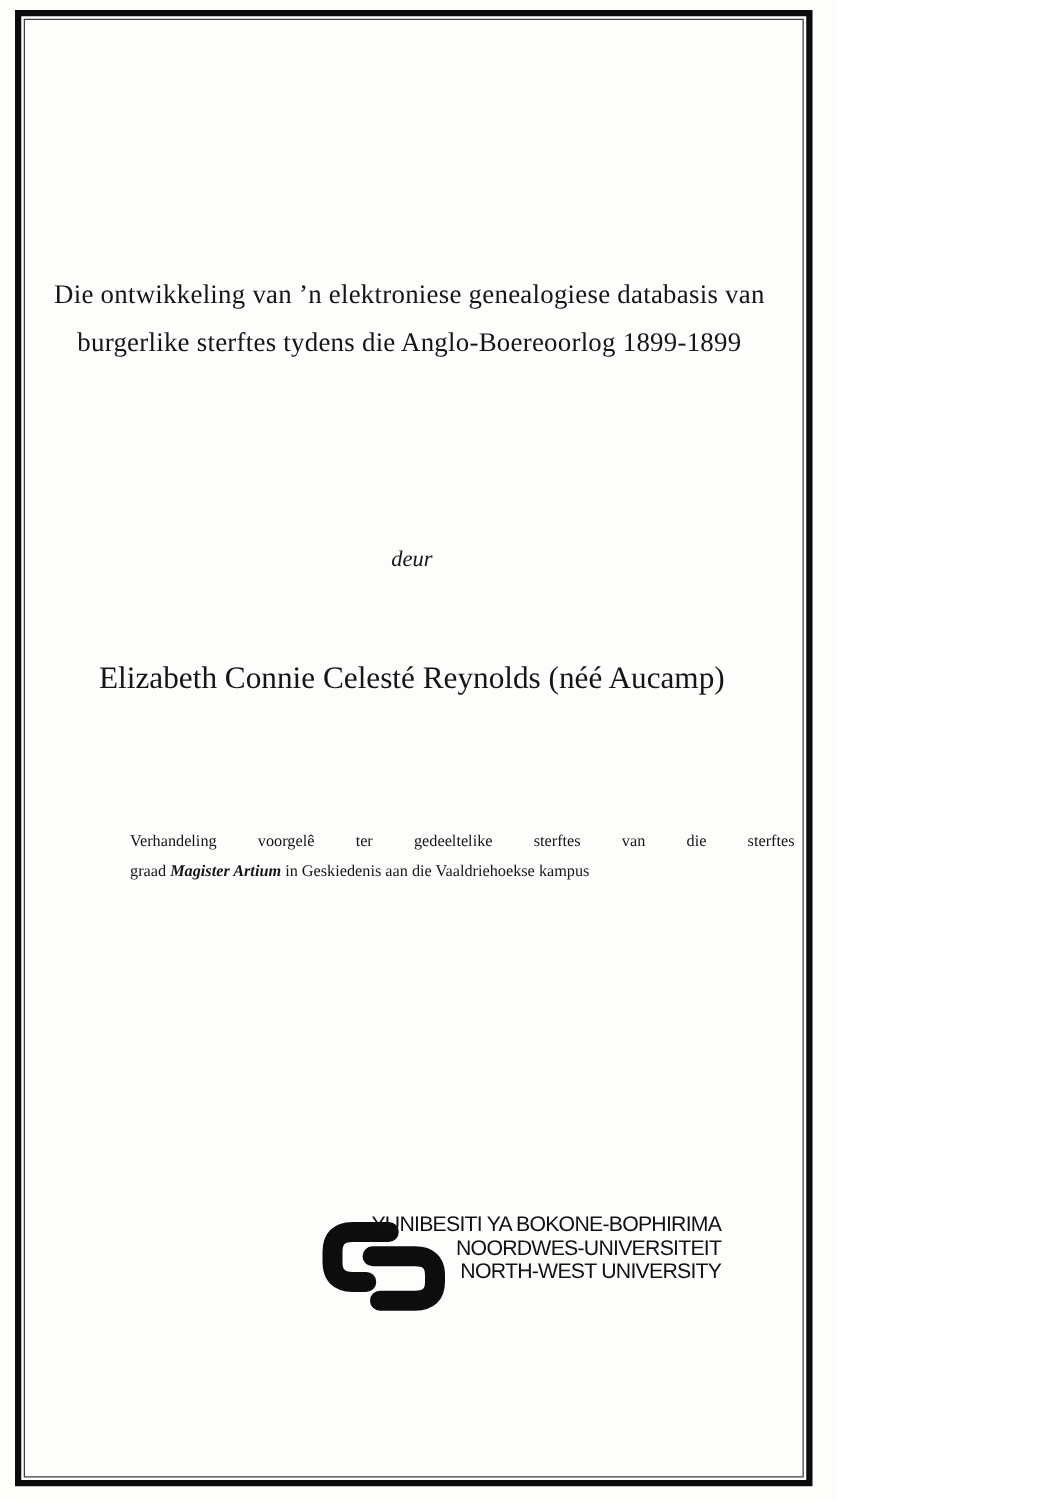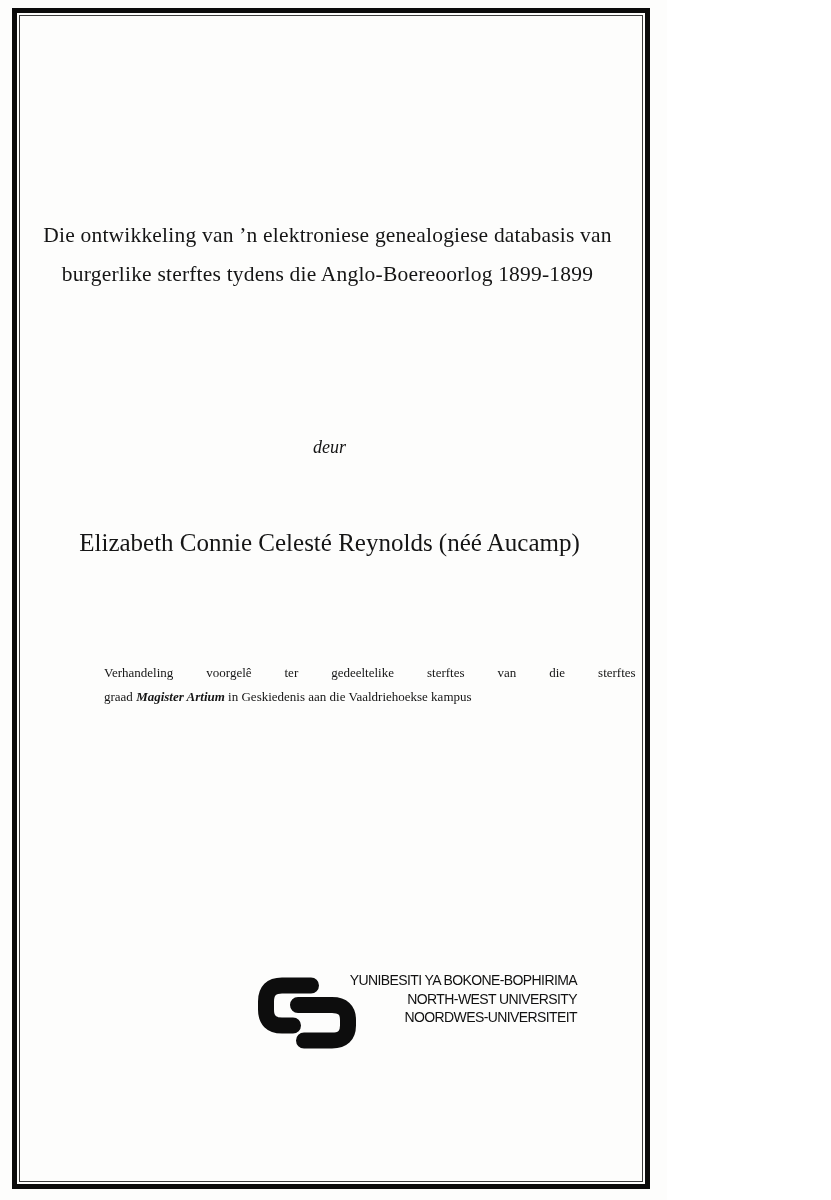--- a/index.html
+++ b/index.html
@@ -86,21 +86,21 @@
     stroke: #0d0d0d;
     stroke-width: 16;
     stroke-linecap: round;
   }
   .logo-text {
     position: absolute;
     top: 0; right: 10px;
     text-align: right;
     white-space: nowrap;
     font-family: "Liberation Sans", "DejaVu Sans", sans-serif;
-    font-size: 14px;
+    font-size: 17px;
     letter-spacing: -0.6px;
     line-height: 18.5px;
     color: #111111;
   }
 </style>
 </head>
 <body>
 
 <div class="page">
 
@@ -133,18 +133,18 @@
   </div>
 
 
   <div class="logo">
     <svg class="logo-mark" viewBox="0 0 102 73" aria-hidden="true">
       <path d="M 54 8.5 L 25 8.5 Q 9 8.5 9 24.5 L 9 32.5 Q 9 48.5 25 48.5 L 36 48.5"></path>
       <path d="M 41 28 L 75 28 Q 91 28 91 43 L 91 48.5 Q 91 63.5 75 63.5 L 47 63.5"></path>
     </svg>
     <div class="logo-text">
       <div>YUNIBESITI YA BOKONE-BOPHIRIMA</div>
+      <div>NOORDWES-UNIVERSITEIT</div>
       <div>NORTH-WEST UNIVERSITY</div>
-      <div>NOORDWES-UNIVERSITEIT</div>
     </div>
   </div>
 
 </div>
 
 </body></html>

